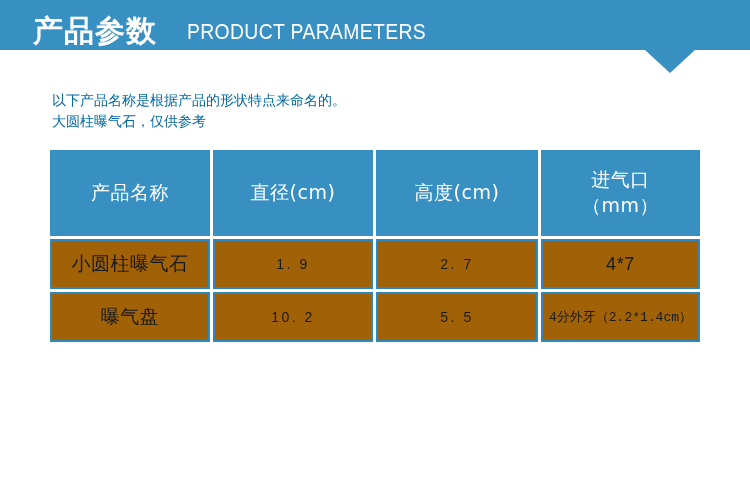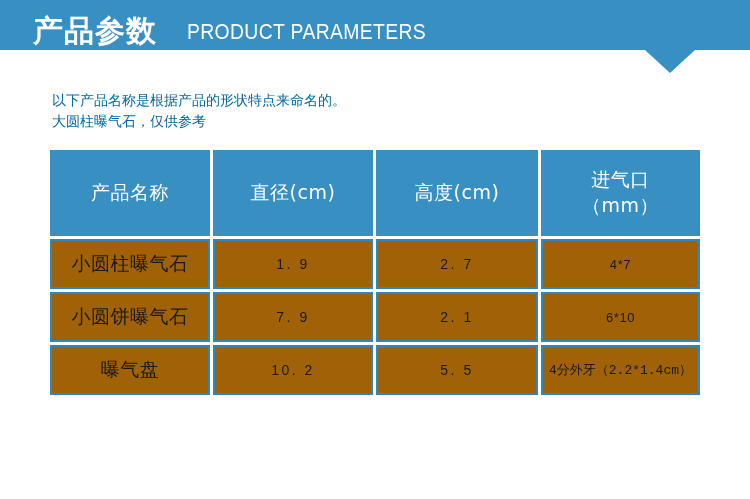--- a/index.html
+++ b/index.html
@@ -124,21 +124,21 @@
   .param-table tbody td.cell-name {
     font-size: 19px;
     letter-spacing: 0.5px;
   }
   .param-table tbody td.cell-num {
     font-size: 14px;
     letter-spacing: 2.5px;
     font-family: "Liberation Sans", sans-serif;
   }
   .param-table tbody td.cell-inlet {
-    font-size: 13px;
+    font-size: 18px;
     letter-spacing: 0.6px;
     font-family: "Liberation Sans", sans-serif;
   }
   .param-table tbody td.cell-inlet.small {
     font-size: 13px;
     letter-spacing: 0;
     font-family: Liberation Mono, monospace;
   }
 </style>
 </head>
@@ -173,25 +173,19 @@
     </tr>
   </thead>
   <tbody>
     <tr>
       <td class="cell-name">小圆柱曝气石</td>
       <td class="cell-num">1. 9</td>
       <td class="cell-num">2. 7</td>
       <td class="cell-inlet">4*7</td>
     </tr>
     <tr>
-      <td class="cell-name">小圆饼曝气石</td>
-      <td class="cell-num">7. 9</td>
-      <td class="cell-num">2. 1</td>
-      <td class="cell-inlet">6*10</td>
-    </tr>
-    <tr>
       <td class="cell-name">曝气盘</td>
       <td class="cell-num">10. 2</td>
       <td class="cell-num">5. 5</td>
       <td class="cell-inlet small">4分外牙（2.2*1.4cm）</td>
     </tr>
   </tbody>
 </table>
 
 </body></html>

